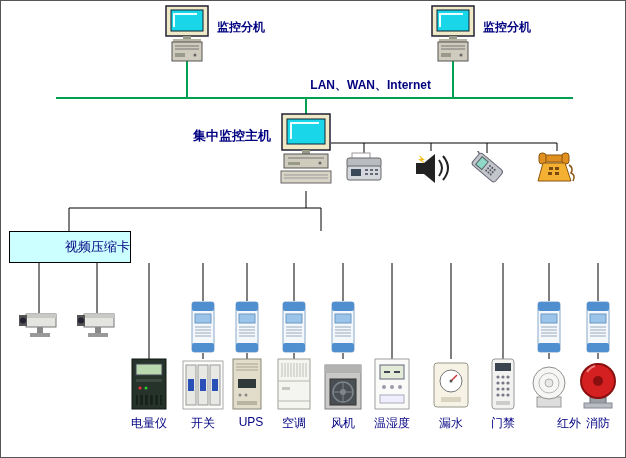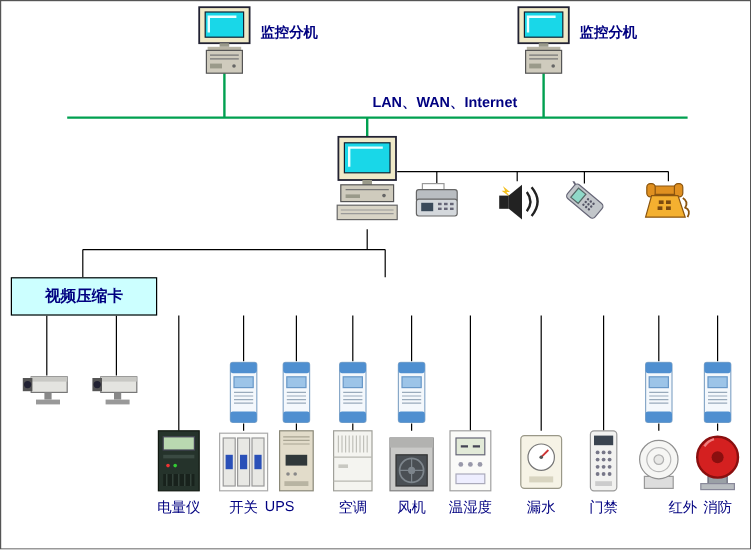--- a/index.html
+++ b/index.html
@@ -13,22 +13,22 @@
   .wires{position:absolute;left:0;top:0;}
   .lbl{
     position:absolute;color:var(--label-text,#000080);
     font-weight:bold;font-size:12px;white-space:nowrap;
   }
   .lbl.big{font-size:13px;}
   .card{
     position:absolute;height:32px;box-sizing:border-box;
     background:var(--card-fill,#ccffff);
     border:1px solid var(--card-border,#000);
-    display:flex;align-items:center;justify-content:center;
-    color:var(--label-text,#000080);font-weight:bold;font-size:13px;
+    display:flex;align-items:center;justify-content:flex-end;
+    color:var(--label-text,#000080);font-weight:normal;font-size:13px;
   }
   .devlbl{
     position:absolute;width:64px;text-align:center;
     color:var(--label-text,#000080);font-weight:normal;font-size:12px;
   }
   .icon{position:absolute;line-height:0;}
 </style>
 </head>
 <body>
 
@@ -87,20 +87,21 @@
       <rect x="27" y="37" width="8" height="4" fill="#9a9a8a"></rect>
       <rect x="9" y="41" width="44" height="14" fill="#cfcbbd" stroke="#555"></rect>
       <line x1="13" y1="45" x2="49" y2="45" stroke="#777"></line>
       <rect x="13" y="49" width="12" height="3" fill="#9a9a8a"></rect>
       <circle cx="45" cy="50" r="1.5" fill="#666"></circle>
       <rect x="6" y="58" width="50" height="12" fill="#d8d4c6" stroke="#666"></rect>
       <line x1="9" y1="62" x2="53" y2="62" stroke="#999"></line>
       <line x1="9" y1="65" x2="53" y2="65" stroke="#999"></line>
     </svg>
   </div>
+  <div class="lbl big" style="left:170px;top:126px;width:100px;text-align:right">集中监控主机</div>
 
   <div class="icon" style="left:343px;top:150px">
     <svg width="40" height="32">
       <rect x="8" y="2" width="18" height="6" fill="#fff" stroke="#999"></rect>
       <rect x="3" y="7" width="34" height="10" rx="2" fill="#b9bdc1" stroke="#666"></rect>
       <rect x="3" y="15" width="34" height="14" rx="2" fill="#d4d8dc" stroke="#666"></rect>
       <rect x="7" y="18" width="10" height="7" fill="#3a4a5a"></rect>
       <g fill="#667">
         <rect x="21" y="18" width="3" height="2"></rect>
           <rect x="26" y="18" width="3" height="2"></rect>
@@ -380,21 +381,21 @@
       <rect x="14" y="40" width="16" height="8" fill="#9aa0a6" stroke="#667"></rect>
       <rect x="8" y="46" width="28" height="5" fill="#b8bcc0" stroke="#889"></rect>
       <circle cx="22" cy="24" r="17" fill="#d42020" stroke="#8a0f0f" stroke-width="2"></circle>
       <circle cx="22" cy="24" r="5" fill="#8a0f0f"></circle>
       <path d="M11,15 a14,14 0 0 1 8,-6" fill="none" stroke="#f08080" stroke-width="2"></path>
     </svg>
   </div>
 
   <div class="devlbl" style="left:116px;top:414px">电量仪</div>
   <div class="devlbl" style="left:170px;top:414px">开关</div>
-  <div class="devlbl" style="left:200px;top:414px">UPS</div>
+  <div class="devlbl" style="left:218px;top:414px">UPS</div>
   <div class="devlbl" style="left:261px;top:414px">空调</div>
   <div class="devlbl" style="left:310px;top:414px">风机</div>
   <div class="devlbl" style="left:359px;top:414px">温湿度</div>
   <div class="devlbl" style="left:418px;top:414px">漏水</div>
   <div class="devlbl" style="left:470px;top:414px">门禁</div>
   <div class="devlbl" style="left:536px;top:414px">红外</div>
   <div class="devlbl" style="left:565px;top:414px">消防</div>
 
 </div>
 

